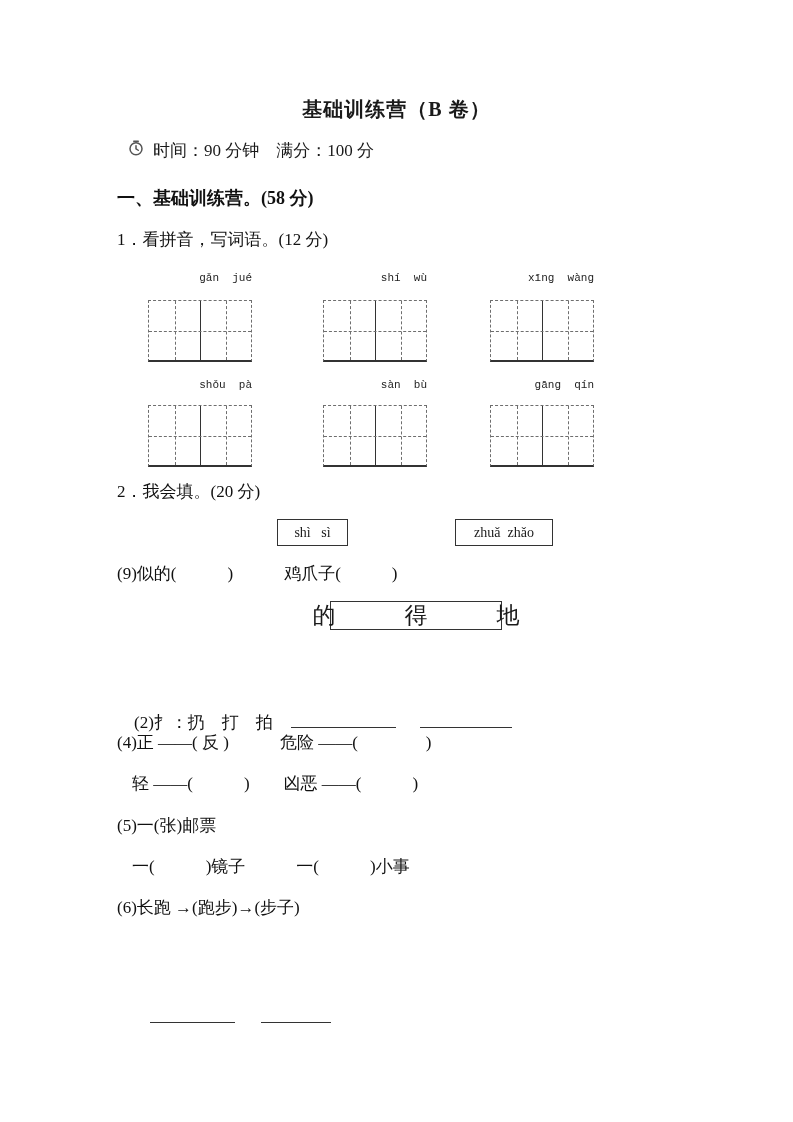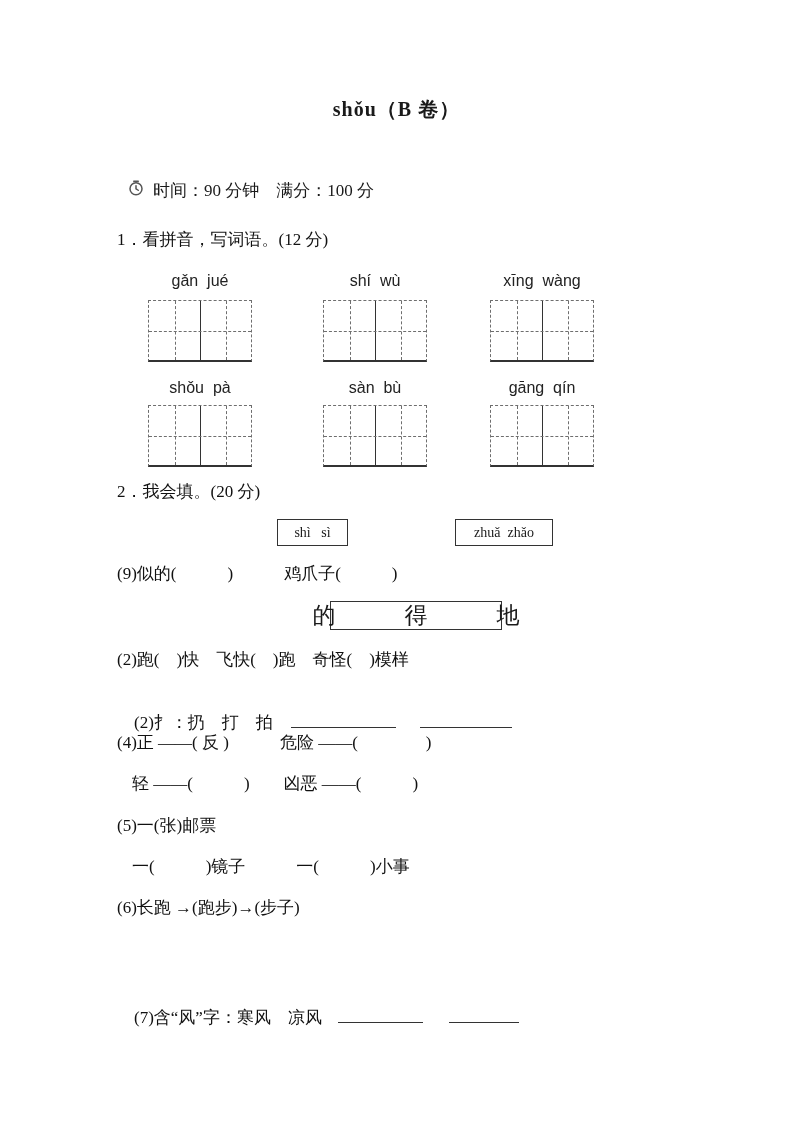--- a/index.html
+++ b/index.html
@@ -26,30 +26,29 @@
     font-size:20px;
     font-weight:bold;
     letter-spacing:1px;
   }
   .meta-row {
     position:absolute;
     display:flex;
     align-items:center;
     gap:8px;
     font-size:17px;
-    margin-top:40px;
   }
   .bold { font-weight:bold; }
   
   .py {
     position:absolute;
     width:104px;
-    text-align:center;
-    font-family:Liberation Sans, sans-serif;
-    font-size:16px;
+    text-align:right;
+    font-family:Liberation Mono, monospace;
+    font-size:11px;
     white-space:pre;
     color:#222;
   }
   
   .tzg {
     position:absolute;
     width:104px; height:62px;
     box-sizing:border-box;
     border:1px dashed #6e6e6e;
     border-bottom:2px solid #333;
@@ -77,33 +76,34 @@
     border-bottom:1.2px solid #333;
     vertical-align:baseline;
   }
   .icon-clock { width:18px; height:18px; flex:0 0 auto; }
 </style>
 </head>
 <body>
 
 <div class="page">
 
-  <div class="title" style="top:96px;">shǒu（B 卷）</div>
+  <div class="title" style="top:96px;">基础训练营（B 卷）</div>
 
   <div class="meta-row" style="left:127px; top:139px;">
     <span>
       <svg class="icon-clock" viewBox="0 0 24 24">
         <circle cx="12" cy="13" r="8" fill="none" stroke="#555" stroke-width="2"></circle>
         <path d="M12 9v4l3 2" stroke="#555" stroke-width="2" fill="none" stroke-linecap="round"></path>
         <path d="M9 3h6" stroke="#555" stroke-width="2" stroke-linecap="round"></path>
       </svg>
     </span>
     <span>时间：90 分钟　满分：100 分</span>
   </div>
 
+  <div class="line bold" style="left:117px; top:187px; font-size:18px;">一、基础训练营。(58 分)</div>
 
   <div class="line" style="left:117px; top:229px;">1．看拼音，写词语。(12 分)</div>
 
   <div class="py" style="left:148px; top:272px;">gǎn  jué</div>
   <div class="py" style="left:323px; top:272px;">shí  wù</div>
   <div class="py" style="left:490px; top:272px;">xīng  wàng</div>
 
   <div class="tzg" style="left:148px; top:300px;">
     <i class="vq" style="left:25%"></i>
       <i class="vc"></i>
@@ -148,31 +148,30 @@
 
   <div class="line" style="left:117px; top:481px;">2．我会填。(20 分)</div>
 
   <div class="bank py-bank" style="left:277px; top:519px; width:71px; height:27px;">shì   sì</div>
   <div class="bank py-bank" style="left:455px; top:519px; width:98px; height:27px;">zhuǎ  zhǎo</div>
 
   <div class="line" style="left:117px; top:563px;">(9)似的(　　　)　　　鸡爪子(　　　)</div>
 
   <div class="bank cn-bank" style="left:330px; top:601px; width:172px; height:29px;">的　　　得　　　地</div>
 
-  <div class="line" style="left:117px; top:649px;">(2)跑(　)快　飞快(　)跑　奇怪(　)模样</div>
 
   <div class="line" style="left:117px; top:690px;">
     <span>(2)扌：扔　打　拍</span><span class="blank" style="width:105px; margin-left:18px;"></span><span class="blank" style="width:92px; margin-left:24px;"></span>
   </div>
 
   <div class="line" style="left:117px; top:732px;">(4)正 ——( 反 )　　　危险 ——(　　　　)</div>
   <div class="line" style="left:132px; top:773px;">轻 ——(　　　)　　凶恶 ——(　　　)</div>
 
   <div class="line" style="left:117px; top:815px;">(5)一(张)邮票</div>
   <div class="line" style="left:132px; top:856px;">一(　　　)镜子　　　一(　　　)小事</div>
 
   <div class="line" style="left:117px; top:897px;">(6)长跑 →(跑步)→(步子)</div>
 
   <div class="line" style="left:117px; top:985px;">
-    <span>(7)含“风”字：寒风　凉风</span><span class="blank" style="width:85px; margin-left:16px;"></span><span class="blank" style="width:70px; margin-left:26px;"></span>
+    <span class="blank" style="width:85px; margin-left:16px;"></span><span class="blank" style="width:70px; margin-left:26px;"></span>
   </div>
 
 </div>
 
 </body></html>

